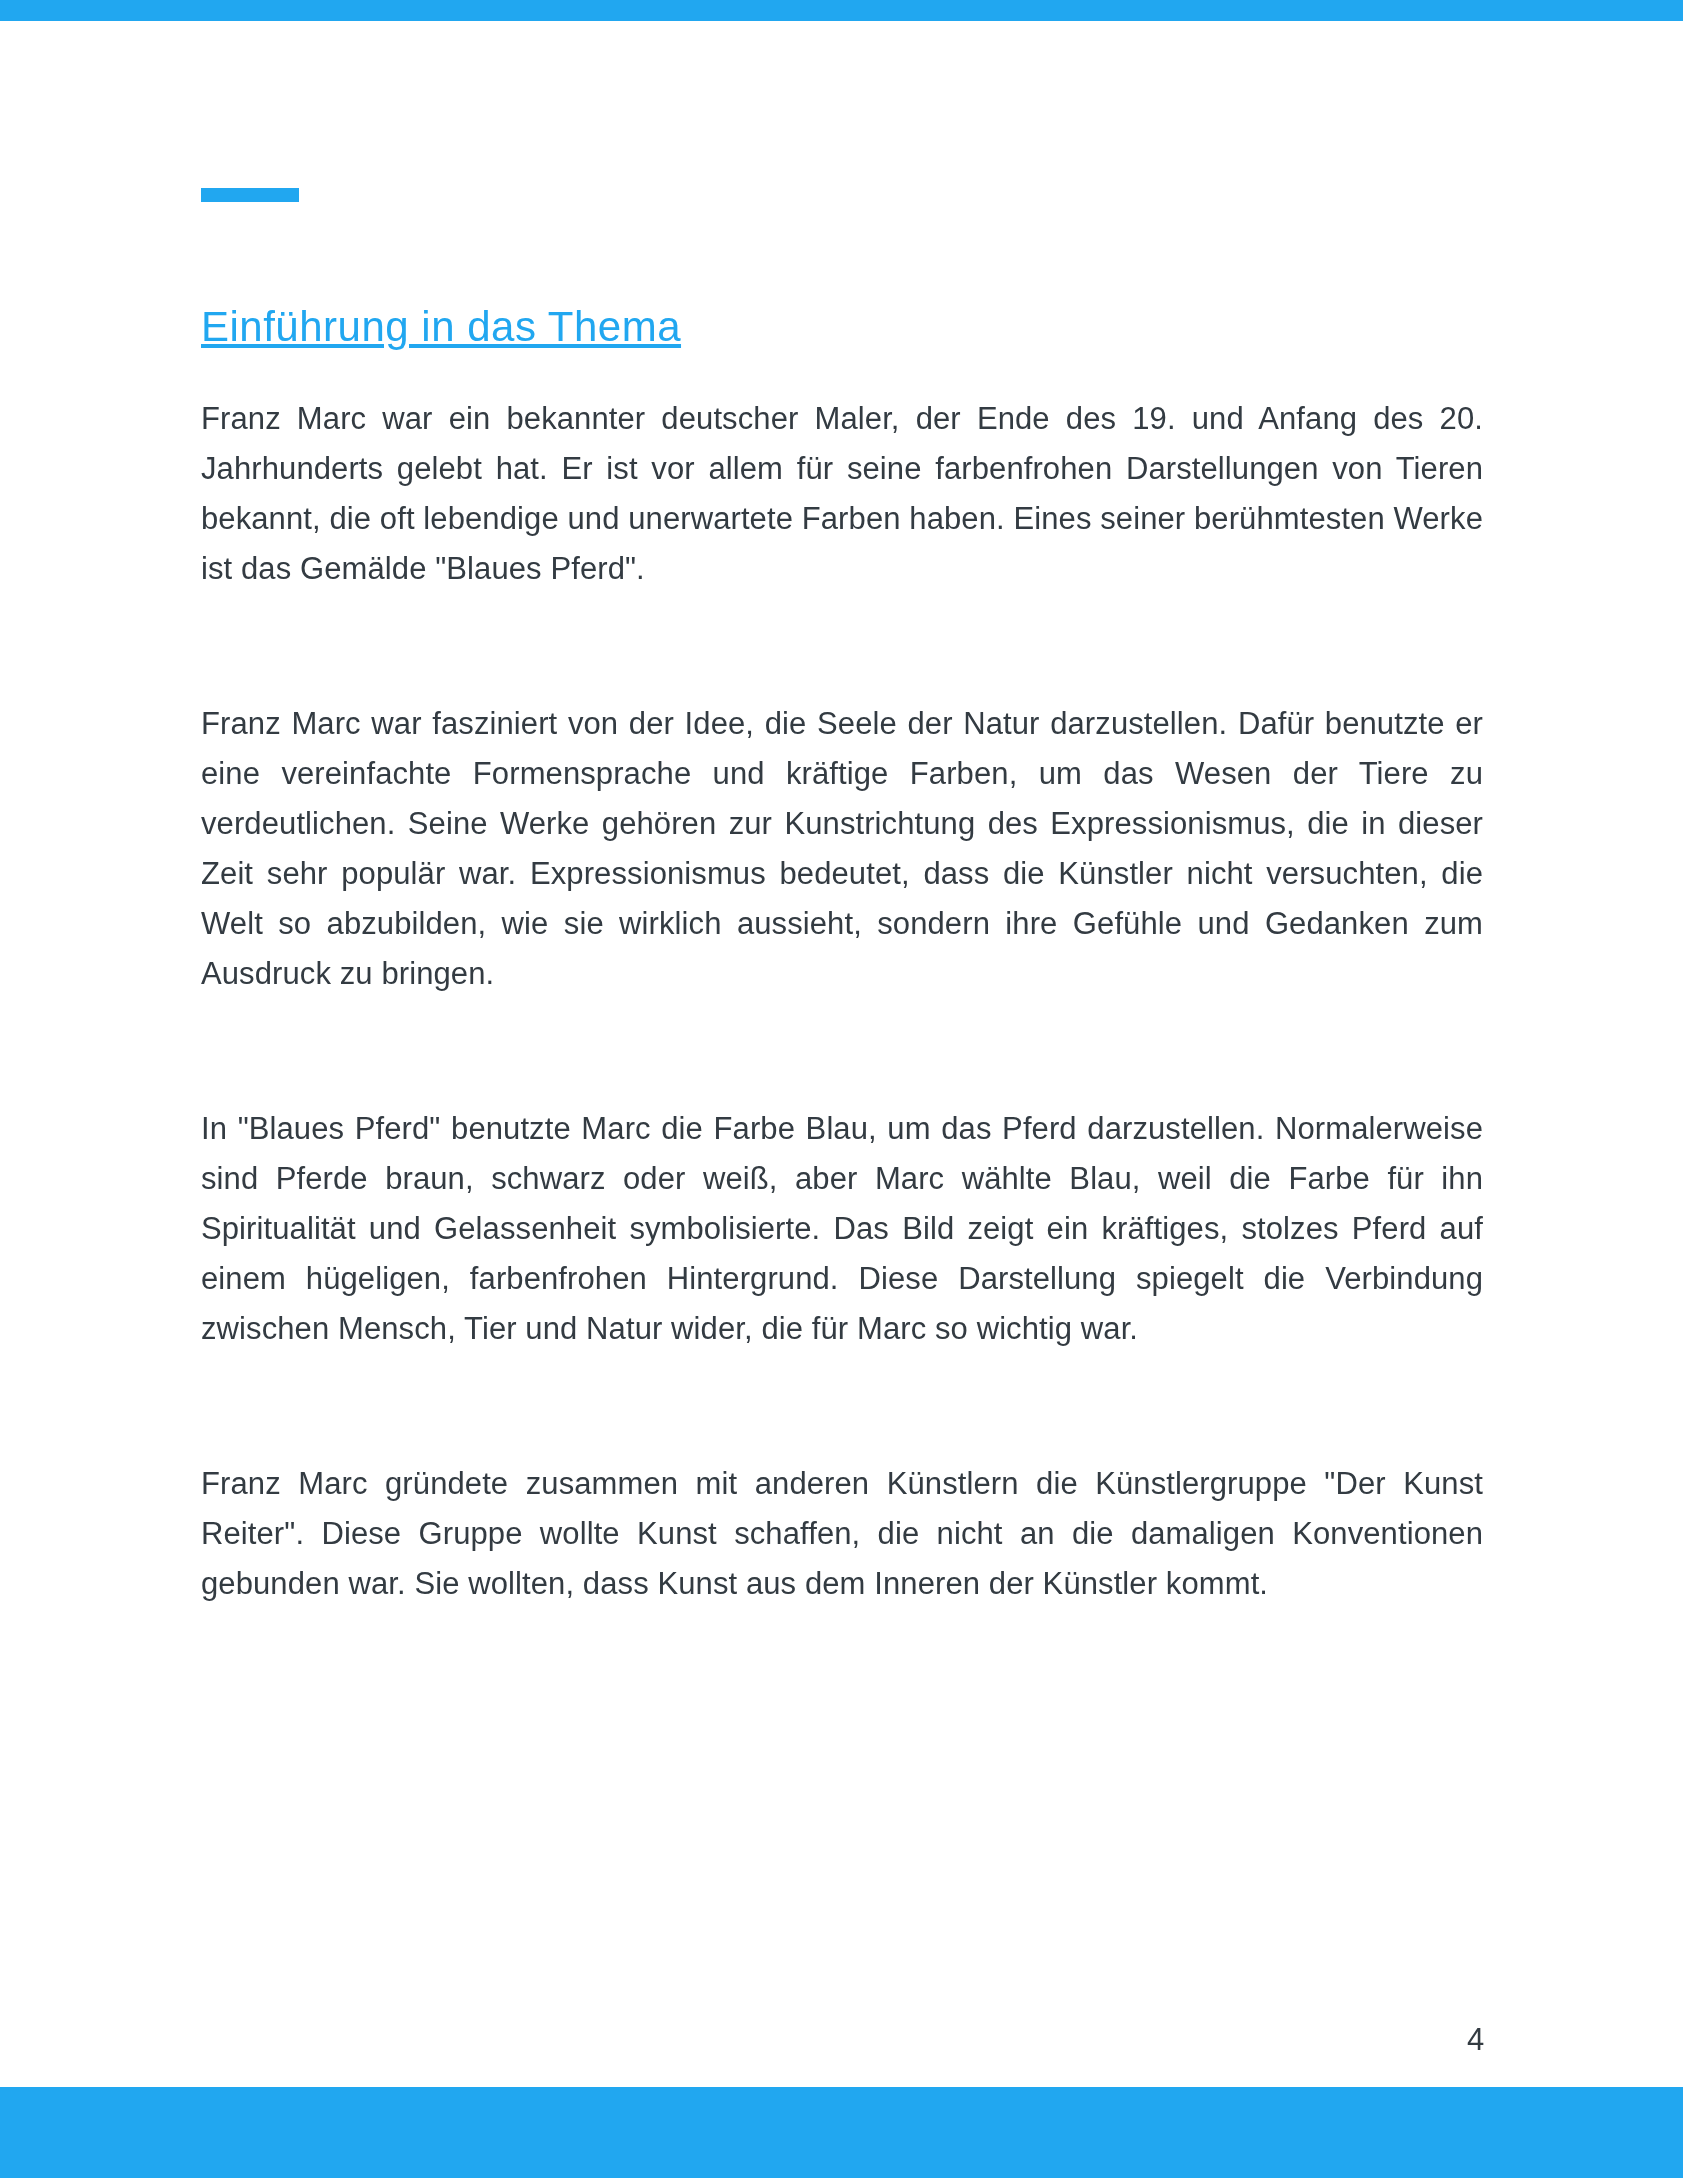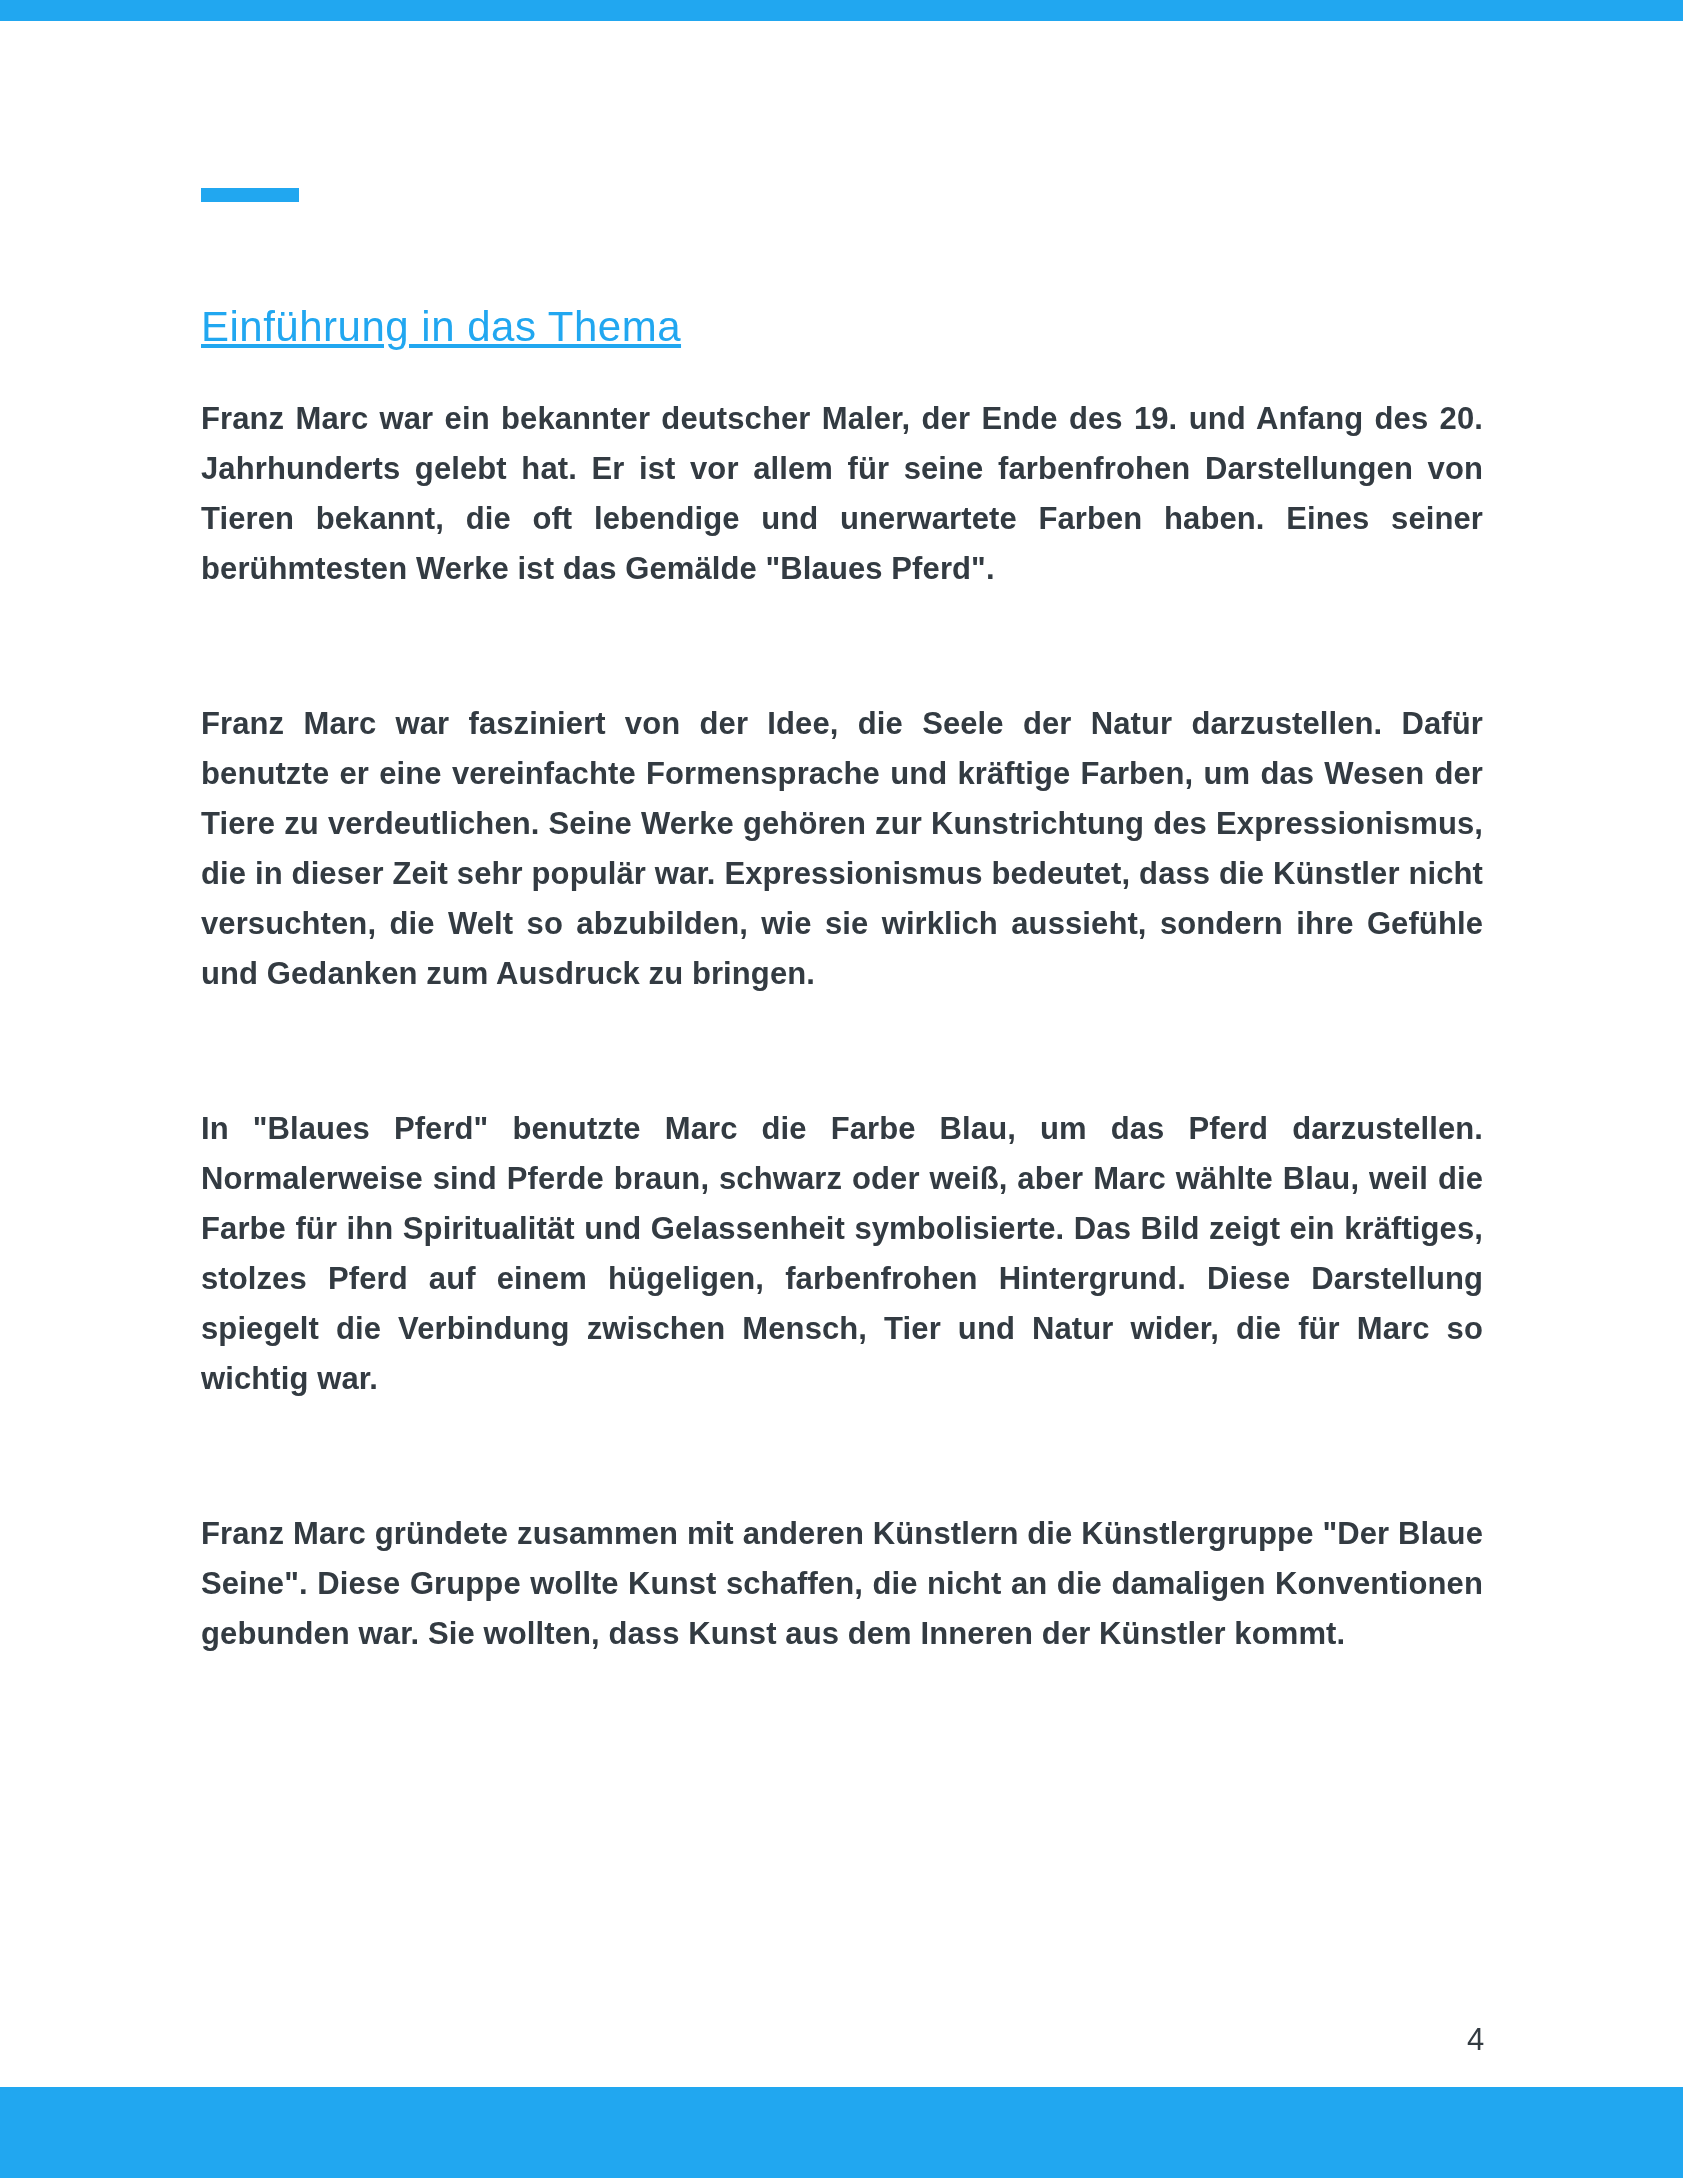--- a/index.html
+++ b/index.html
@@ -51,21 +51,20 @@
   }
   .body-text {
     position: absolute;
     top: 394px;
     left: 201px;
     width: 1282px;
     color: #333b42;
     font-size: 31px;
     line-height: 50px;
     letter-spacing: 0.1px;
-    font-weight: bold;
   }
   .body-text p {
     margin: 0 0 105px 0;
     text-align: justify;
     text-justify: inter-word;
     hyphens: none;
   }
   .page-number {
     position: absolute;
     top: 2022px;
@@ -83,19 +82,19 @@
 <div class="top-bar"></div>
 
 <div class="accent-mark"></div>
 
 <h1 class="page-title">Einführung in das Thema</h1>
 
 <div class="body-text">
   <p>Franz Marc war ein bekannter deutscher Maler, der Ende des 19. und Anfang des 20. Jahrhunderts gelebt hat. Er ist vor allem für seine farbenfrohen Darstellungen von Tieren bekannt, die oft lebendige und unerwartete Farben haben. Eines seiner berühmtesten Werke ist das Gemälde "Blaues Pferd".</p>
   <p>Franz Marc war fasziniert von der Idee, die Seele der Natur darzustellen. Dafür benutzte er eine vereinfachte Formensprache und kräftige Farben, um das Wesen der Tiere zu verdeutlichen. Seine Werke gehören zur Kunstrichtung des Expressionismus, die in dieser Zeit sehr populär war. Expressionismus bedeutet, dass die Künstler nicht versuchten, die Welt so abzubilden, wie sie wirklich aussieht, sondern ihre Gefühle und Gedanken zum Ausdruck zu bringen.</p>
   <p>In "Blaues Pferd" benutzte Marc die Farbe Blau, um das Pferd darzustellen. Normalerweise sind Pferde braun, schwarz oder weiß, aber Marc wählte Blau, weil die Farbe für ihn Spiritualität und Gelassenheit symbolisierte. Das Bild zeigt ein kräftiges, stolzes Pferd auf einem hügeligen, farbenfrohen Hintergrund. Diese Darstellung spiegelt die Verbindung zwischen Mensch, Tier und Natur wider, die für Marc so wichtig war.</p>
-  <p>Franz Marc gründete zusammen mit anderen Künstlern die Künstlergruppe "Der Blaue Seine". Diese Gruppe wollte Kunst schaffen, die nicht an die damaligen Konventionen gebunden war. Sie wollten, dass Kunst aus dem Inneren der Künstler kommt.</p>
+  <p>Franz Marc gründete zusammen mit anderen Künstlern die Künstlergruppe "Der Kunst Reiter". Diese Gruppe wollte Kunst schaffen, die nicht an die damaligen Konventionen gebunden war. Sie wollten, dass Kunst aus dem Inneren der Künstler kommt.</p>
 </div>
 
 <div class="page-number">4</div>
 
 <div class="bottom-bar"></div>
 
 
 </body></html>

